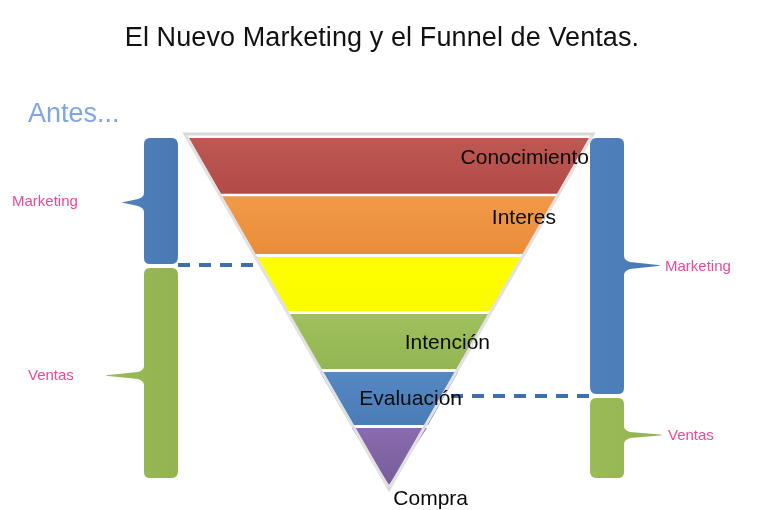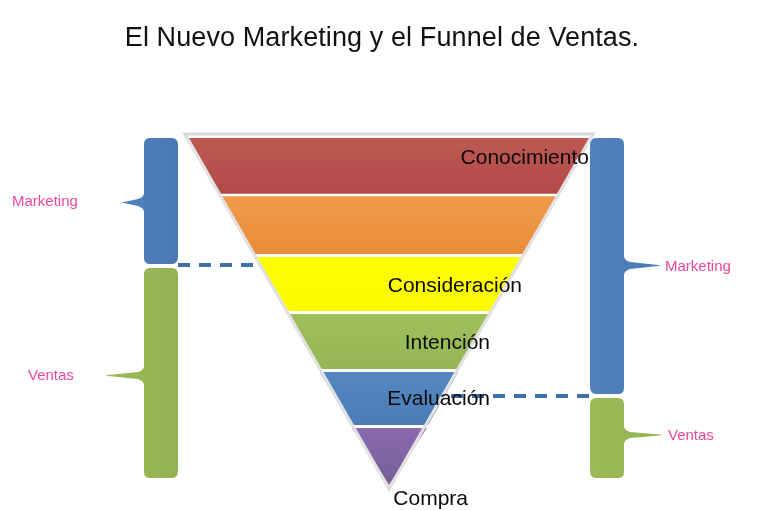--- a/index.html
+++ b/index.html
@@ -81,20 +81,21 @@
   .bl-right-mkt  { left: 665px; top: 257px; }
   .bl-right-sales{ left: 668px; top: 426px; }
 </style>
 </head>
 <body>
 
 <div id="stage">
 
   <div class="page-title">El Nuevo Marketing y el Funnel de Ventas.</div>
 
+  <div class="era-label era-antes">Antes...</div>
 
   <svg id="art" viewBox="0 0 768 510">
     <defs>
       <linearGradient id="gradBlue" x1="0" y1="0" x2="1" y2="0">
         <stop offset="0%" stop-color="#4f81bd"></stop>
         <stop offset="100%" stop-color="#4a79b2"></stop>
       </linearGradient>
       <linearGradient id="gradGreen" x1="0" y1="0" x2="1" y2="0">
         <stop offset="0%" stop-color="#9bbb59"></stop>
         <stop offset="100%" stop-color="#93b352"></stop>
@@ -225,23 +226,23 @@
       <line x1="351" y1="426.5" x2="428" y2="426.5"></line>
     </g>
 
     <g fill="none" stroke="#e2e2e2" stroke-width="3">
       <line x1="186" y1="136" x2="388" y2="487"></line>
       <line x1="592" y1="136" x2="390" y2="487"></line>
     </g>
   </svg>
 
   <div class="seg-label" style="left:189px; width:400px; top:145px;">Conocimiento</div>
-  <div class="seg-label" style="left:256px; width:266px; top:273px;">Consideración</div>
+  <div class="seg-label" style="left:222px; width:334px; top:205px;">Interes</div>
   <div class="seg-label" style="left:288px; width:202px; top:330px;">Intención</div>
-  <div class="seg-label" style="left:312px; width:178px; top:386px;">Evaluación</div>
+  <div class="seg-label" style="left:284px; width:178px; top:386px;">Evaluación</div>
   <div class="seg-label" style="left:310px; width:158px; top:438px;margin-top:48px;">Compra</div>
 
   <div class="bracket-label bl-left-mkt">Marketing</div>
   <div class="bracket-label bl-left-sales">Ventas</div>
   <div class="bracket-label bl-right-mkt">Marketing</div>
   <div class="bracket-label bl-right-sales">Ventas</div>
 
 </div>
 
 </body></html>

